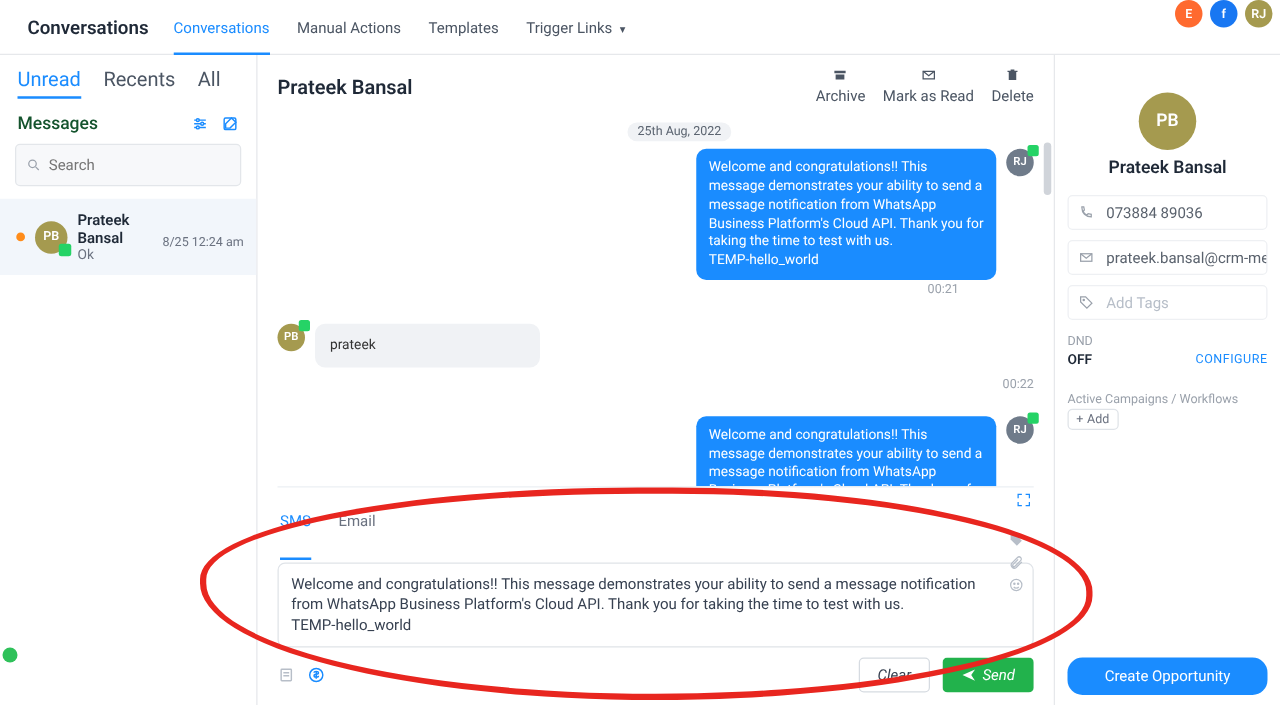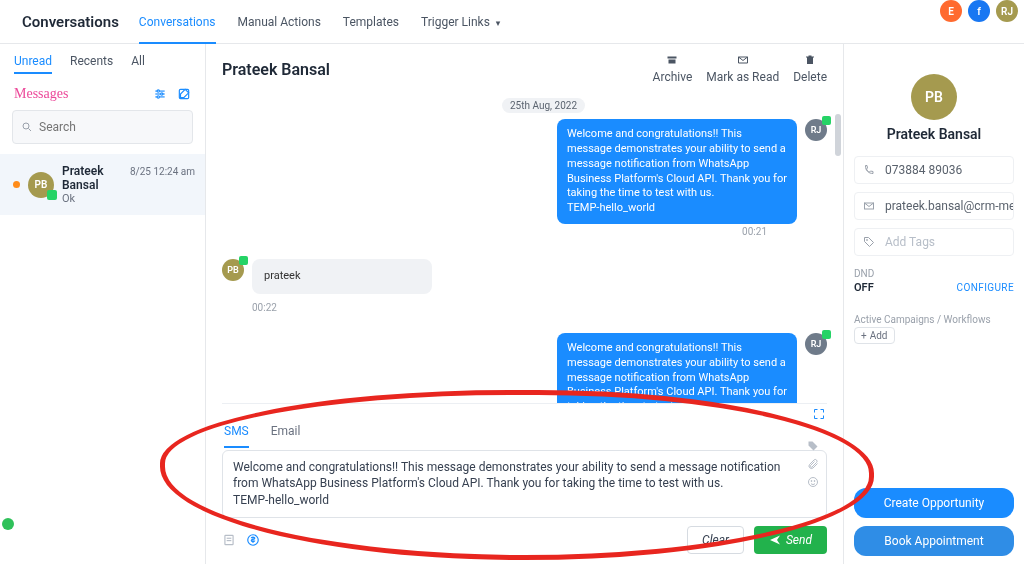--- a/index.html
+++ b/index.html
@@ -20,38 +20,38 @@
   .hdr-tab { padding: 8px 0; cursor: pointer; position: relative; }
   .hdr-tab.active { color: #1a8cff; }
   .hdr-tab.active::after { content:""; position:absolute; left:0; right:0; bottom:-7px; height:2px; background:#1a8cff; }
   .chev { margin-left:3px; font-size:9px; }
 
   
   .main { flex: 1; display: flex; min-height: 0; }
 
   
   .left { width: 206px; border-right: 1px solid #e6e8eb; display: flex; flex-direction: column; }
-  .left-filters { display: flex; gap: 18px; font-size: 12px; padding: 10px 14px 4px; color: #4b5563; }
+  .left-filters { display: flex; gap: 18px; font-size: 16px; padding: 10px 14px 4px; color: #4b5563; }
   .left-filter { cursor: pointer; padding-bottom:4px; }
   .left-filter.active { color:#1a8cff; border-bottom:2px solid #1a8cff; }
   .left-messages-row { display:flex; align-items:center; justify-content:space-between; padding: 8px 14px 6px; }
-  .left-messages-row h3 { font-size: 14px; font-weight: 500; color:#ec4899;font-family:Liberation Serif, serif; }
+  .left-messages-row h3 { font-size: 14px; font-weight: 500; color:#14532d; }
   .left-icons { display:flex; gap:10px; }
   .micon { width:14px; height:14px; display:inline-flex; align-items:center; justify-content:center; color:#1a8cff; cursor:pointer; }
   .search-wrap { padding: 2px 12px 10px; }
   .search-box { display:flex; align-items:center; gap:6px; background:#f7f8fa; border:1px solid #e3e6ea; border-radius:4px; height:32px; padding:16px 8px; }
   .search-box input { border:none; outline:none; background:transparent; font-size:12px; flex:1; color:#333; }
   .conv-item { display:flex; align-items:center; gap:8px; padding:10px 10px; background:#f2f6fb; border-left:3px solid transparent; cursor:pointer; }
   .dot-orange { width:7px; height:7px; border-radius:50%; background:#ff8c1a; flex-shrink:0; }
   .avatar-sm { width:26px; height:26px; border-radius:50%; background:#a59a4f; color:#fff; font-size:10px; font-weight:600; display:flex; align-items:center; justify-content:center; flex-shrink:0; position:relative; }
   .wa-badge { position:absolute; right:-3px; bottom:-2px; width:10px; height:10px; background:#25d366; border-radius:2px; }
   .conv-lines { flex:1; min-width:0; }
   .conv-name { font-size:12px; font-weight:600; color:#1f2937; }
   .conv-snippet { font-size:11px; color:#6b7280; }
-  .conv-time { font-size:10px; color:#6b7280; align-self:flex-start; margin-top:2px; white-space:nowrap;}
+  .conv-time { font-size:10px; color:#6b7280; align-self:flex-start; margin-top:20px; white-space:nowrap;}
 
   
   .center { flex:1; display:flex; flex-direction:column; border-right:1px solid #e6e8eb; min-width:0; position:relative; }
   .center-header { display:flex; justify-content:space-between; align-items:center; padding:10px 16px; }
   .center-title { font-size:16px; font-weight:600; color:#1f2937; }
   .center-actions { display:flex; gap:14px; font-size:12px; color:#4b5563; }
   .ca { display:flex; align-items:center; gap:4px; cursor:pointer;flex-direction:column; }
   .ca-ic { font-size:12px; color:#4b5563; }
 
   .chat-scroll { flex:1; overflow:hidden; padding: 0 16px 4px; position:relative; color:#333; font-size:12px; display:flex; flex-direction:column; }
@@ -64,21 +64,21 @@
   .av-slate { background:#6f7b8a; }
   .av-wa { position:absolute; top:-3px; right:-4px; width:9px; height:9px; background:#25d366; border-radius:2px;}
   .bubble { max-width:240px; border-radius:8px; padding:8px 10px; font-size:11px; line-height:1.35; }
   .bubble-blue { background:#1a8cff; color:#fff; }
   .bubble-grey { background:#f0f2f5; color:#333; padding:10px 12px; min-width:180px;}
   .ts { font-size:10px; color:#9aa1ab; margin-top:2px; }
   .right-msg .ts { margin-right:30px; text-align:right; }
 
   .compose-area { border-top:1px solid #eceff3; padding-top:6px; margin:0 16px; position:relative; }
   .compose-tabs { display:flex; gap:22px; font-size:12px; color:#6b7280; padding:0 2px 2px;}
-  .compose-tab { padding-bottom:8px; cursor:pointer;margin-top:14px; }
+  .compose-tab { padding-bottom:22px; cursor:pointer;margin-top:14px; }
   .compose-tab.active { color:#1a8cff; border-bottom:2px solid #1a8cff; }
   .expand-ic { position:absolute; right:2px; top:4px; color:#1a8cff; font-size:12px; cursor:pointer;}
   .compose-box { border:1px solid #dfe3e8; border-radius:6px; padding:8px 28px 8px 10px; font-size:12px; line-height:1.4; min-height:62px; position:relative; color:#374151; background:#fff;}
   .compose-side-icons { position:absolute; right:8px; top:8px; display:flex; flex-direction:column; gap:6px; color:#b7bec8; font-size:12px;}
   .compose-footer { display:flex; justify-content:space-between; align-items:center; padding:8px 0 10px; }
   .cf-left { display:flex; gap:10px; color:#b7bec8; font-size:14px;}
   .cf-left .dollar { color:#1a8cff; }
   .cf-right { display:flex; gap:10px; align-items:center; }
   .btn { border-radius:4px; font-size:12px; padding:6px 14px; cursor:pointer; border:1px solid transparent; display:flex; align-items:center; gap:5px;font-style:italic;}
   .btn-clear { background:#fff; border-color:#d6dbe1; color:#374151; }
@@ -241,21 +241,21 @@
 
         <div class="msg-row left-msg" style="margin-top:16px;">
           <div class="avatar-chat av-olive">
             <span>PB</span>
             <span class="av-wa"></span>
           </div>
           <div>
             <div class="bubble bubble-grey">prateek</div>
           </div>
         </div>
-        <div class="ts" style="margin-left:30px;">00:22</div>
+        <div class="ts" style="margin-left:30px;text-align:right;">00:22</div>
 
         <div class="msg-row right-msg" style="margin-top:20px;">
           <div class="avatar-chat av-slate">
             <span>RJ</span>
             <span class="av-wa"></span>
           </div>
           <div>
             <div class="bubble bubble-blue" style="white-space:pre-line;">Welcome and congratulations!! This message demonstrates your ability to send a message notification from WhatsApp Business Platform's Cloud API. Thank you for taking the time to test with us.
 TEMP-hello_world</div>
           </div>
@@ -364,19 +364,18 @@
 
       <div class="r-label-sm">Active Campaigns / Workflows</div>
       <div class="r-add-chip">
         <span>+</span>
         <span>Add</span>
       </div>
 
       <div class="spacer-flex"></div>
 
       <div class="r-btn">Create Opportunity</div>
-      <div class="r-btn lt">Book Appointment</div>
     </div>
   </div>
 
   <div class="rough-circle"></div>
   <div class="green-dot"></div>
 </div>
 
 </body></html>

